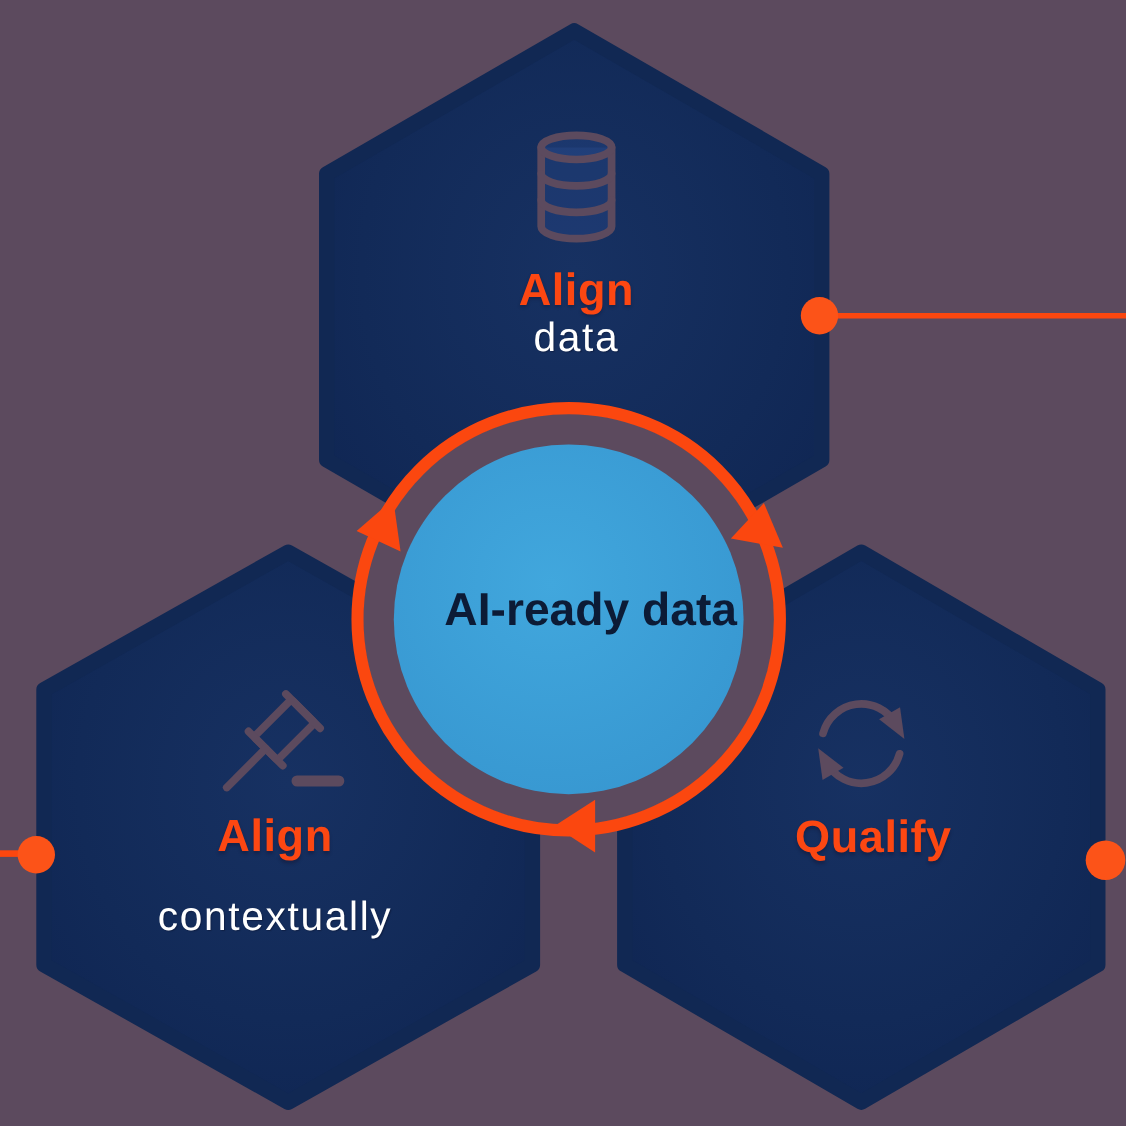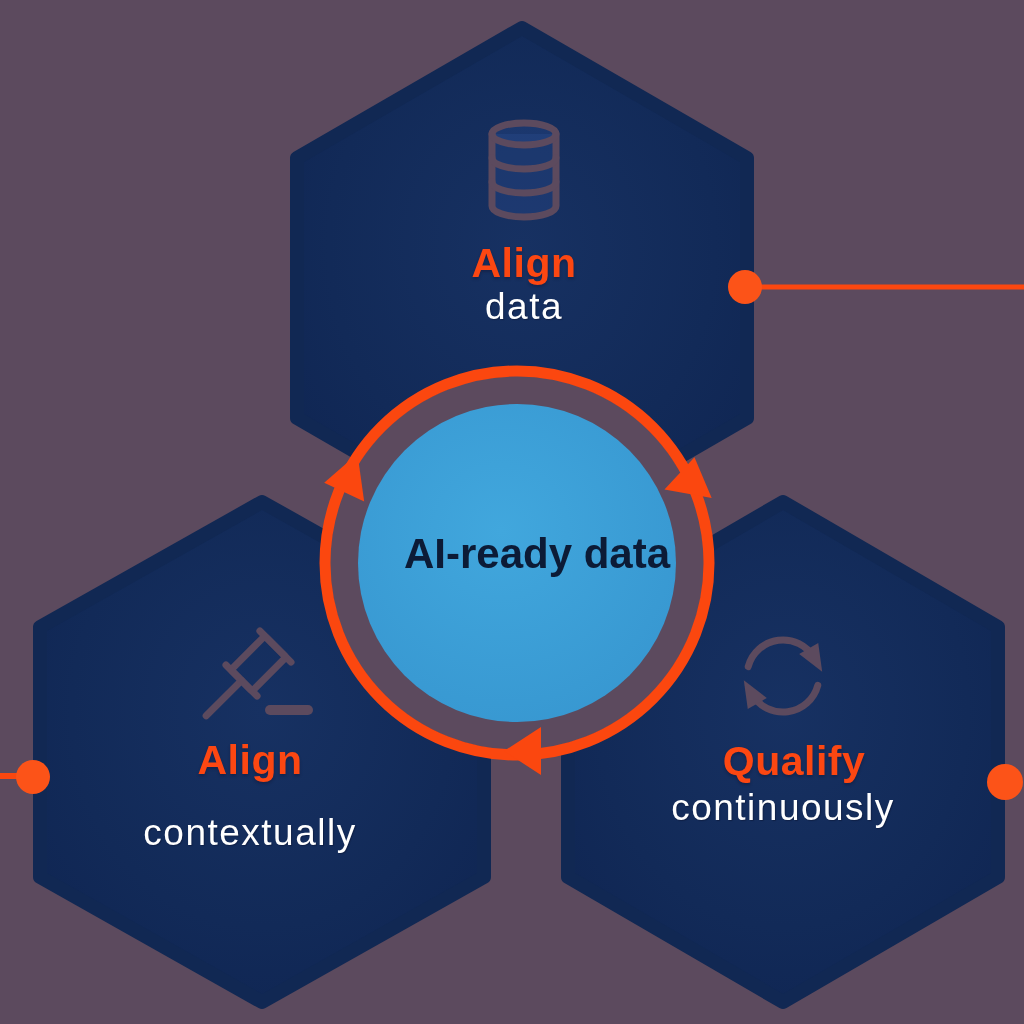--- a/index.html
+++ b/index.html
@@ -126,17 +126,16 @@
     </g>
   </svg>
 
   <div class="label title" style="left:524px; top:240px;">Align</div>
   <div class="label subtitle" style="left:524px; top:286px;">data</div>
 
   <div class="label title" style="left:250px; top:737px;">Align</div>
   <div class="label subtitle" style="left:250px; top:812px;">contextually</div>
 
   <div class="label title" style="left:794px; top:738px;">Qualify</div>
-  <div class="label subtitle" style="left:783px; top:787px;">continuously</div>
 
   <div class="center-label">AI-ready data</div>
 
 </div>
 
 </body></html>

